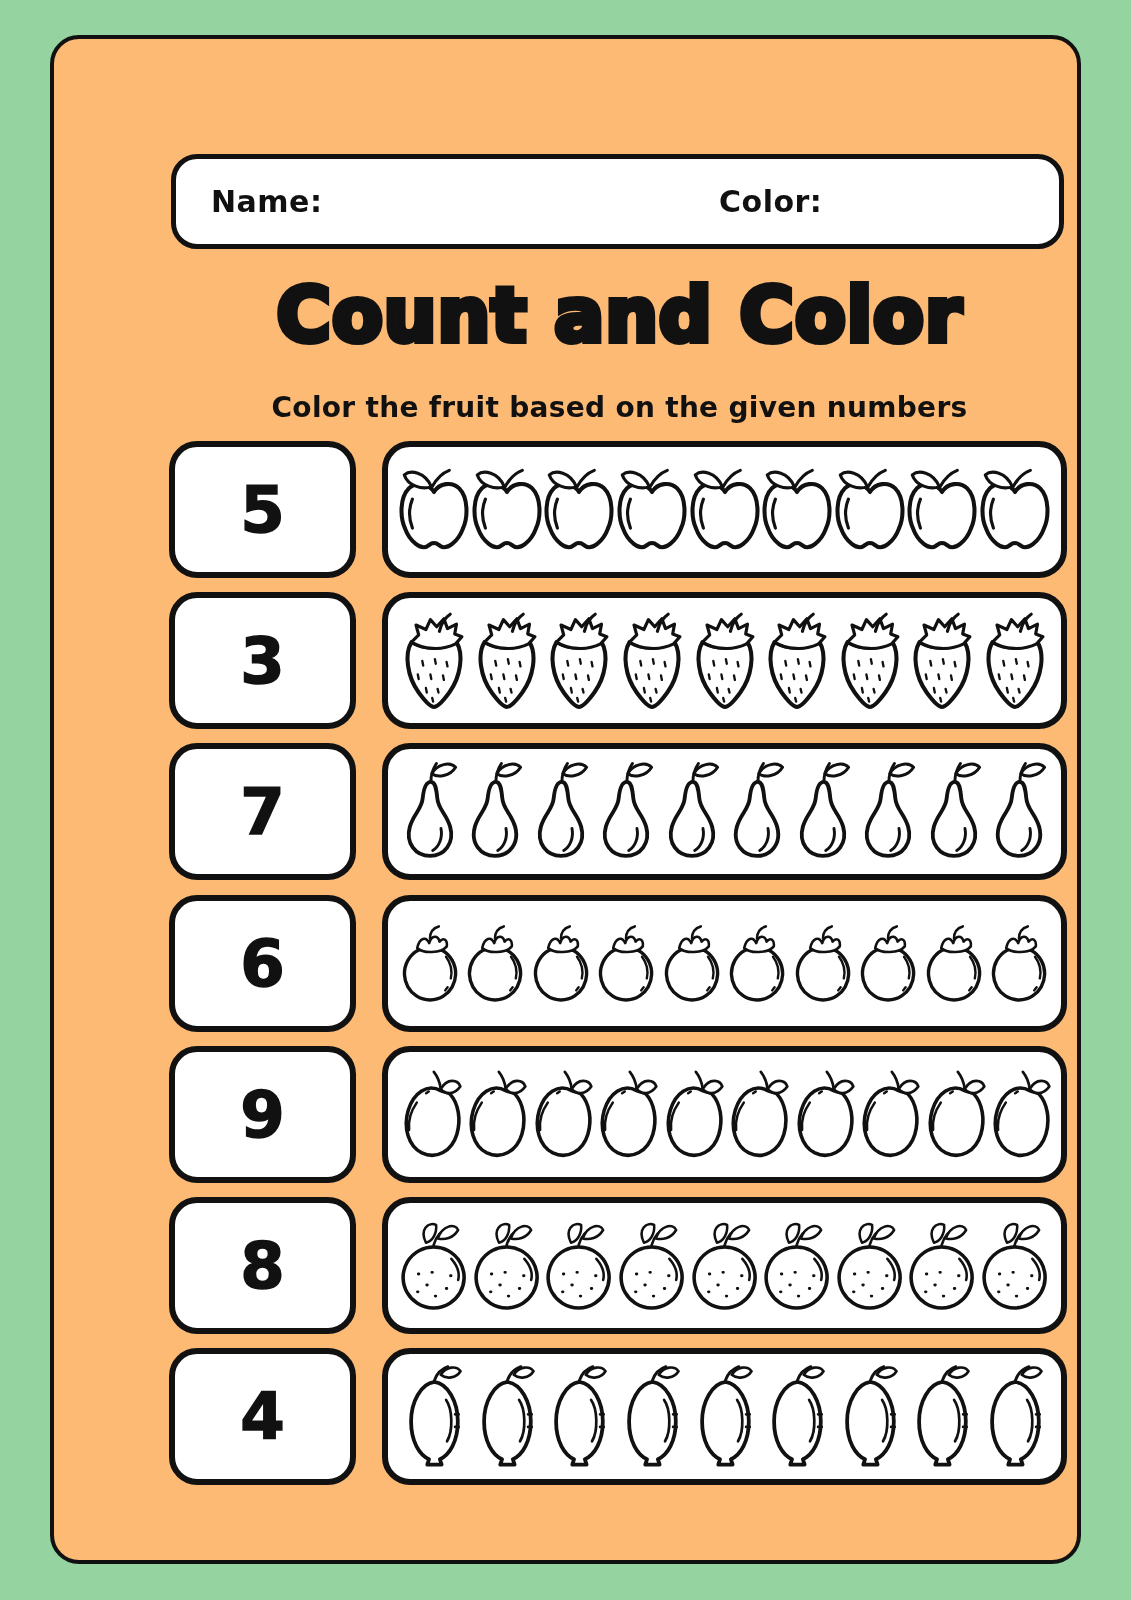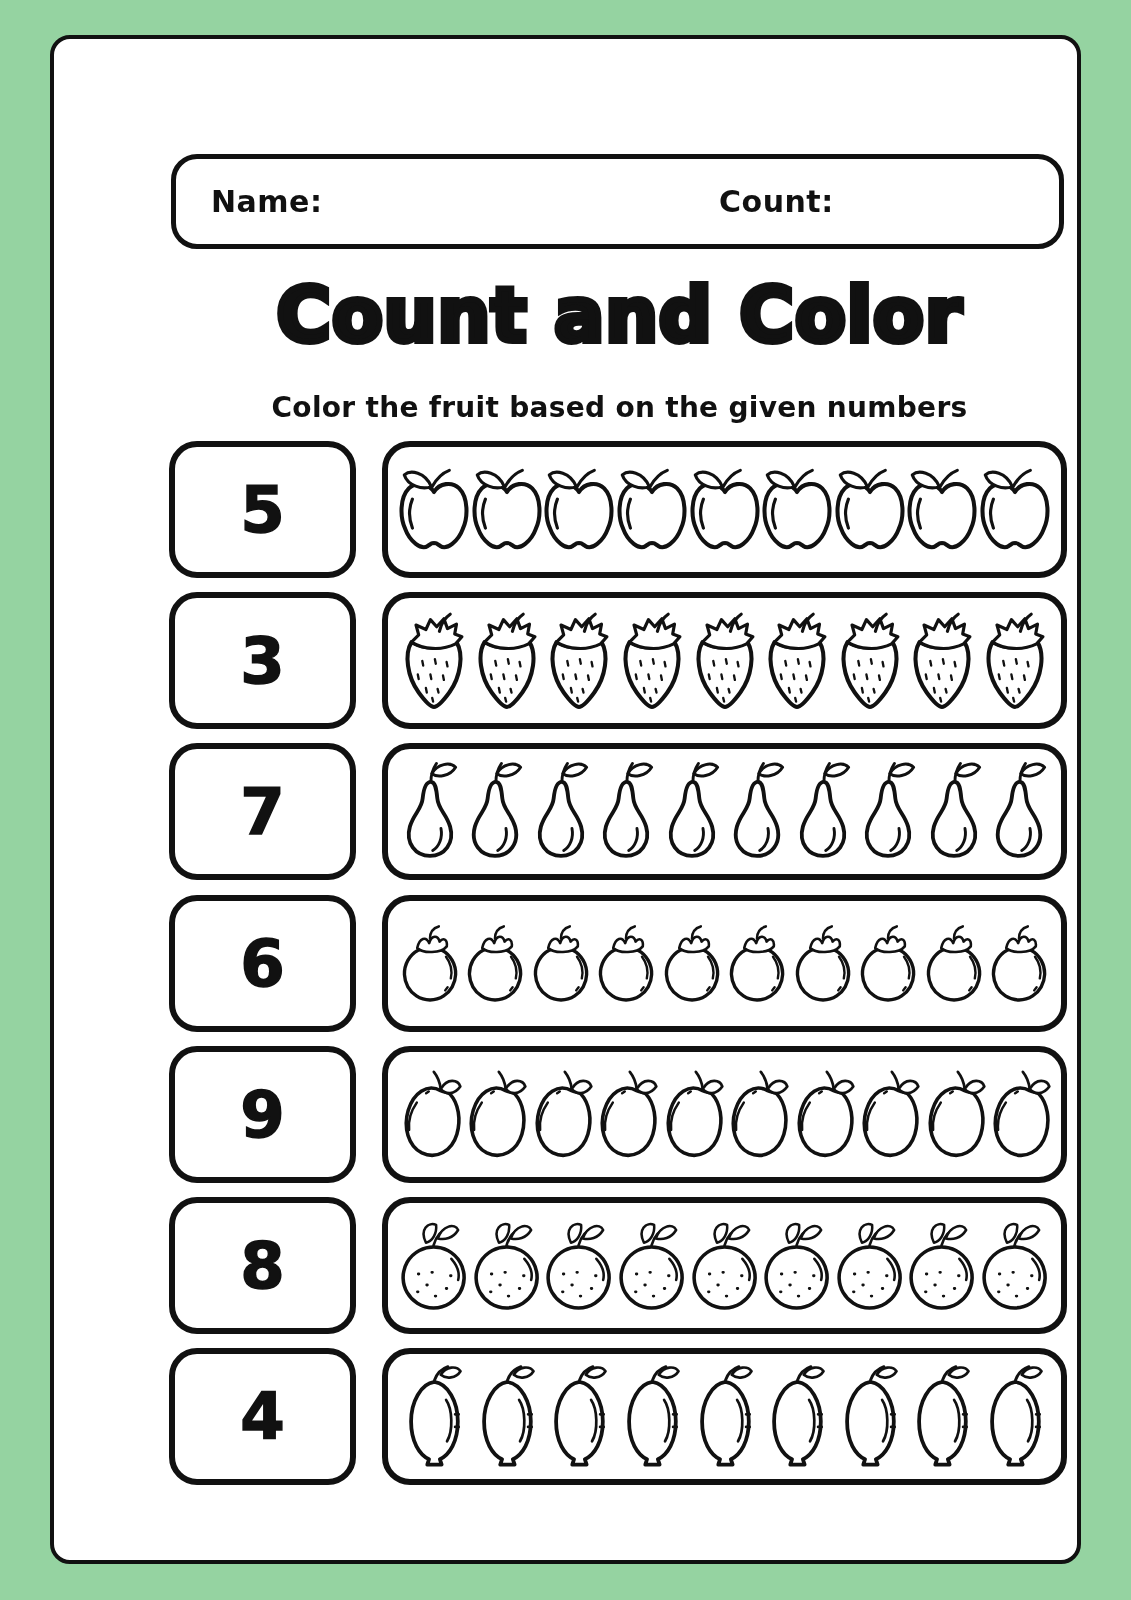--- a/index.html
+++ b/index.html
@@ -1,19 +1,19 @@
 <!DOCTYPE html>
 <html><head>
 <meta charset="utf-8">
 <style>
   html,body{margin:0;padding:0;width:1131px;height:1600px;overflow:hidden;
     font-family:"DejaVu Sans","Liberation Sans",sans-serif;}
   body{position:relative;background:#95d3a1;}
   .page{position:absolute;left:50px;top:35px;width:1031px;height:1529px;
-    background:#ffffff;border:4px solid #111;border-radius:20px;box-sizing:border-box;}
+    background:#fdba74;border:4px solid #111;border-radius:29px;box-sizing:border-box;}
   .header-box{position:absolute;left:117px;top:115px;width:893px;height:95px;
     background:#fff;border:5px solid #111;border-radius:26px;box-sizing:border-box;}
   .hdr-label{position:absolute;top:0;height:85px;display:flex;align-items:center;
     font-size:30px;font-weight:600;color:#111;letter-spacing:.5px;}
   .name-lbl{left:35px;}
   .class-lbl{left:543px;}
   .fill-area{position:absolute;top:20px;height:50px;}
   .name-fill{left:150px;width:380px;}
   .class-fill{left:650px;width:230px;}
   .title{position:absolute;left:50px;top:226px;width:1031px;text-align:center;
@@ -32,21 +32,21 @@
   .fruit-svg{display:block;}
   .fruit-svg *{vector-effect:none;}
 </style>
 </head>
 <body>
 
 <div class="page">
   <div class="header-box">
     <div class="hdr-label name-lbl">Name:</div>
     <div class="fill-area name-fill"></div>
-    <div class="hdr-label class-lbl">Count:</div>
+    <div class="hdr-label class-lbl">Color:</div>
     <div class="fill-area class-fill"></div>
   </div>
   <div class="title">Count and Color</div>
   <div class="subtitle">Color the fruit based on the given numbers</div>
   <div></div>
 <div class="row" style="top: 402px;">
       <div class="num-box">
         <span class="num">5</span>
       </div>
       <div class="fruit-box">

